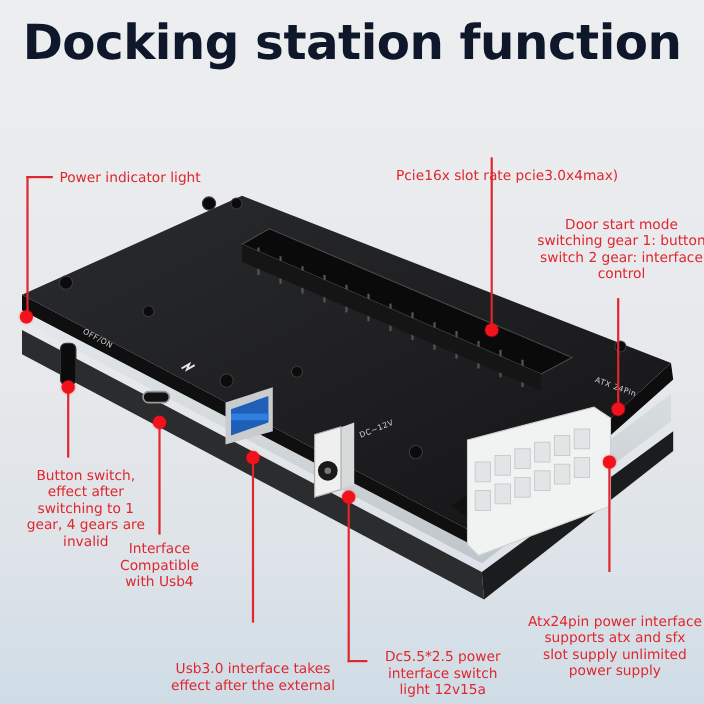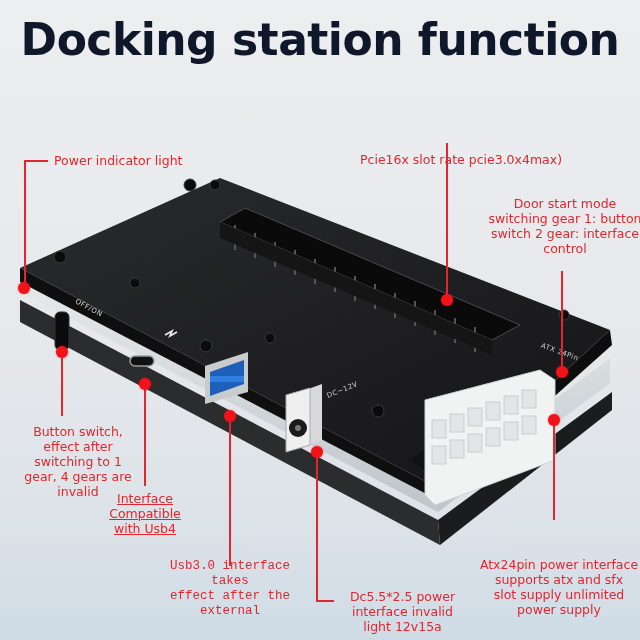--- a/index.html
+++ b/index.html
@@ -147,39 +147,39 @@
 <div class="label center" style="left:2px;top:424px;width:120px;margin-left:16px;">
   <div>Button switch,</div>
   <div>effect after</div>
   <div>switching to 1</div>
   <div>gear, 4 gears are</div>
   <div>invalid</div>
 </div>
 
 <div class="line" style="left:144px;top:384px;width:2px;height:102px;"></div>
 <div class="dot" style="left:139px;top:378px;"></div>
-<div class="label center" style="left:100px;top:491px;width:90px;text-decoration:underline;">
+<div class="label center" style="left:100px;top:491px;width:90px;">
   <div>Interface</div>
   <div>Compatible</div>
   <div>with Usb4</div>
 </div>
 
 <div class="line" style="left:229px;top:416px;width:2px;height:150px;"></div>
 <div class="dot" style="left:224px;top:410px;"></div>
-<div class="label center" style="left:155px;top:559px;width:150px;font-family:Liberation Mono, monospace;">
+<div class="label center" style="left:155px;top:600px;width:150px;">
   <div>Usb3.0 interface takes</div>
   <div>effect after the external</div>
 </div>
 
 <div class="line" style="left:316px;top:452px;width:2px;height:150px;"></div>
 <div class="line" style="left:316px;top:600px;width:18px;height:2px;"></div>
 <div class="dot" style="left:311px;top:446px;"></div>
 <div class="label center" style="left:345px;top:577px;width:115px;margin-top:12px;">
   <div>Dc5.5*2.5 power</div>
-  <div>interface invalid</div>
+  <div>interface switch</div>
   <div>light 12v15a</div>
 </div>
 
 <div class="line" style="left:553px;top:420px;width:2px;height:100px;"></div>
 <div class="dot" style="left:548px;top:414px;"></div>
 <div class="label center" style="left:478px;top:557px;width:162px;">
   <div>Atx24pin power interface</div>
   <div>supports atx and sfx</div>
   <div>slot supply unlimited</div>
   <div>power supply</div>

